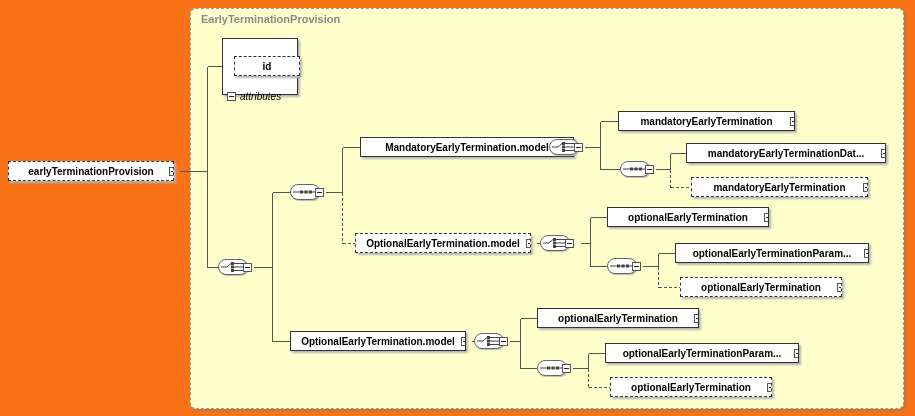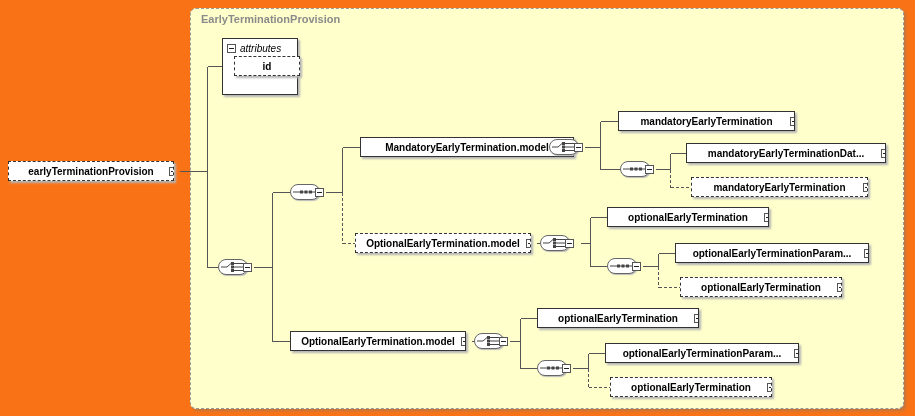--- a/index.html
+++ b/index.html
@@ -50,21 +50,21 @@
   }
   .tbtn::before { content:""; position:absolute; left:1px; right:1px; top:3px; height:1px; background:#222; }
   .tbtn.plus::after { content:""; position:absolute; top:1px; bottom:1px; left:3px; width:1px; background:#222; }
   .tbtn.inline { position:relative; right:auto; top:auto; margin:0; flex-shrink:0; }
 
   .attr-box {
     position:absolute; left:222px; top:38px; width:76px; height:57px;
     background:#fff; border:1px solid var(--box-border, #333); z-index:2;
     box-shadow:2px 2px 2px var(--shadow, #b5b5b5);
   }
-  .attr-head { display:flex; align-items:center; gap:4px; padding:4px 4px 0 4px; }
+  .attr-head { display:flex; align-items:center; gap:4px; padding:4px 4px 0 4px;margin-top:48px; }
   .attr-label { font-style:italic; font-size:10px; color:var(--text, #000); }
 </style>
 </head>
 <body>
 
 <div class="canvas">
 
   <div class="panel">
     <div class="panel-title">EarlyTerminationProvision</div>
   </div>

